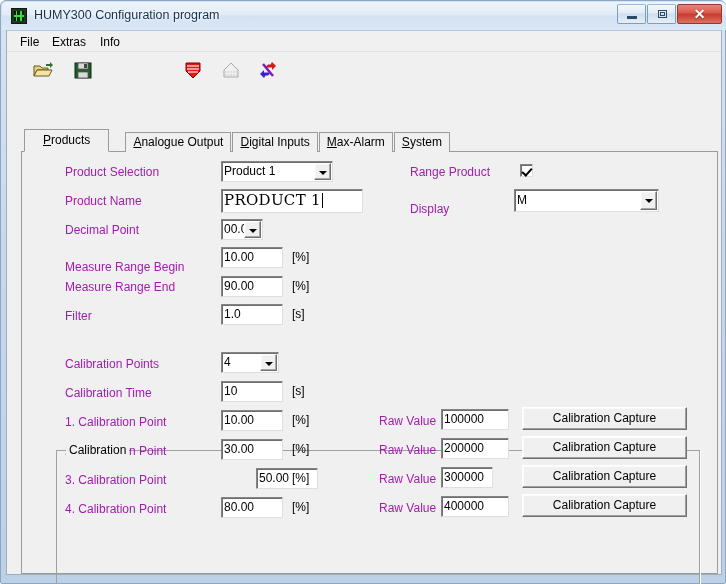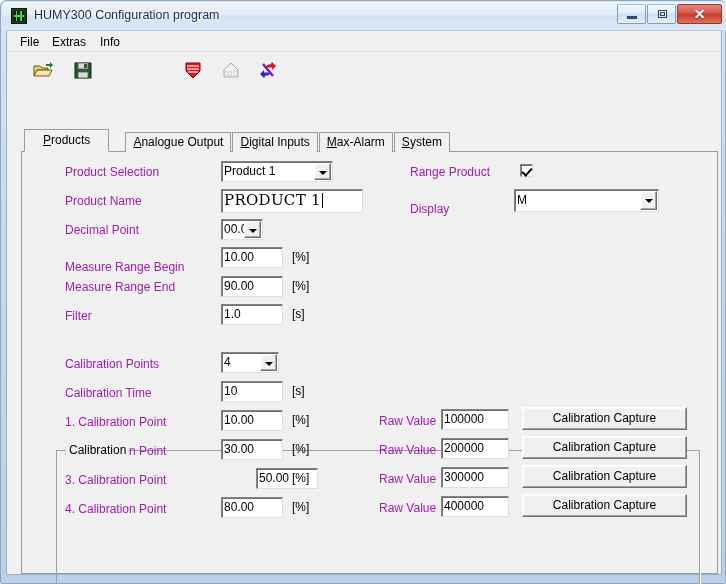--- a/index.html
+++ b/index.html
@@ -506,21 +506,21 @@
         <span>200000</span>
       </div>
       <div class="btn" style="left:500px; top:284px; width:165px; height:23px; line-height:21px;">Calibration Capture</div>
 
       <div class="lbl" style="left:43px; top:321px;">3. Calibration Point</div>
       <div class="txtbox" style="left:199px; top:316px; width:62px; height:21px;margin-left:35px;">
         <span>50.00</span>
       </div>
       <div class="unit" style="left:270px; top:319px;">[%]</div>
       <div class="lbl" style="left:357px; top:320px;">Raw Value</div>
-      <div class="txtbox" style="left:419px; top:315px; width:68px; height:21px;">
+      <div class="txtbox" style="left:419px; top:315px; width:52px; height:21px;">
         <span>300000</span>
       </div>
       <div class="btn" style="left:500px; top:313px; width:165px; height:23px; line-height:21px;">Calibration Capture</div>
 
       <div class="lbl" style="left:43px; top:350px;">4. Calibration Point</div>
       <div class="txtbox" style="left:199px; top:345px; width:62px; height:21px;">
         <span>80.00</span>
       </div>
       <div class="unit" style="left:270px; top:348px;">[%]</div>
       <div class="lbl" style="left:357px; top:349px;">Raw Value</div>

